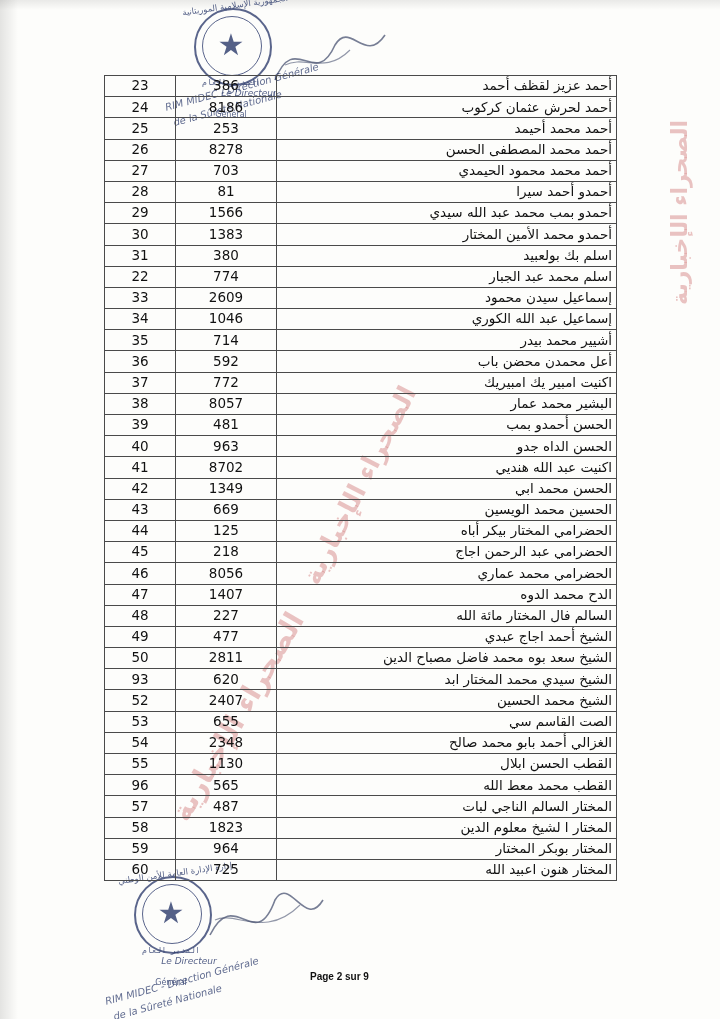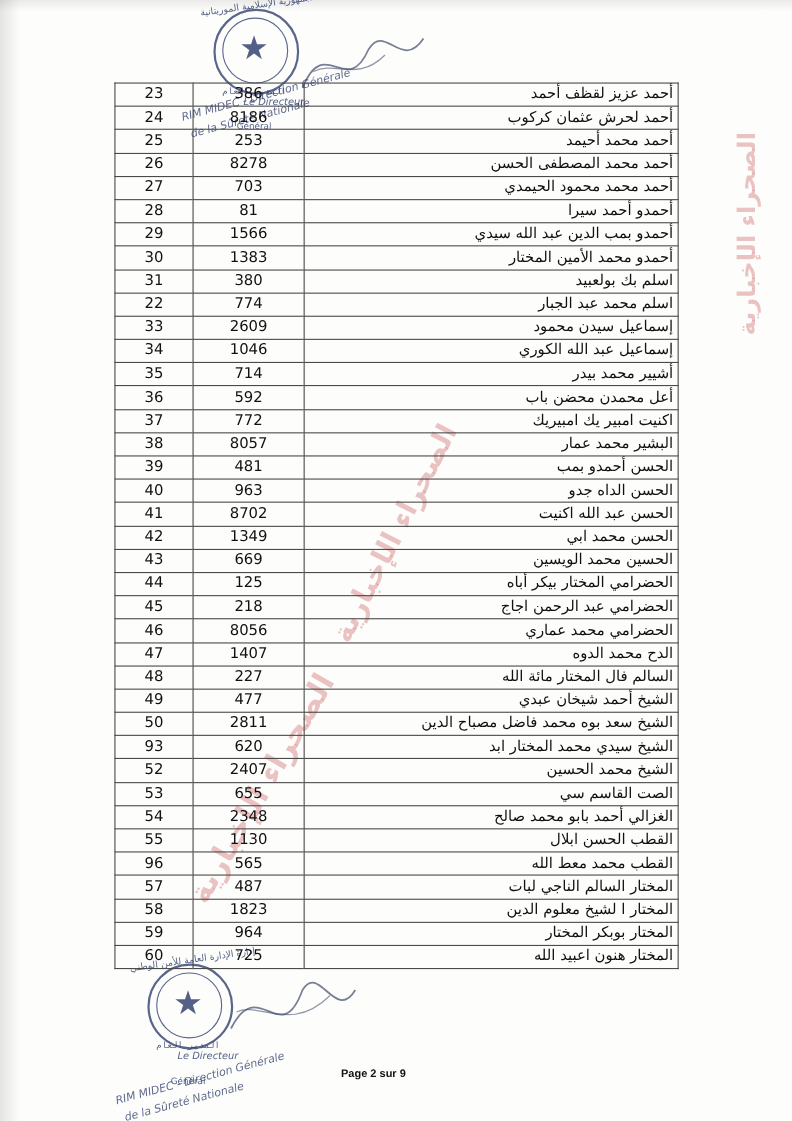--- a/index.html
+++ b/index.html
@@ -277,21 +277,21 @@
             <td class="c-name">أحمد محمد محمود الحيمدي</td>
             <td class="c-num">703</td>
             <td class="c-idx">27</td>
           </tr>
         <tr>
             <td class="c-name">أحمدو أحمد سيرا</td>
             <td class="c-num">81</td>
             <td class="c-idx">28</td>
           </tr>
         <tr>
-            <td class="c-name">أحمدو بمب الدين عبد الله سيدي</td>
+            <td class="c-name">أحمدو بمب محمد عبد الله سيدي</td>
             <td class="c-num">1566</td>
             <td class="c-idx">29</td>
           </tr>
         <tr>
             <td class="c-name">أحمدو محمد الأمين المختار</td>
             <td class="c-num">1383</td>
             <td class="c-idx">30</td>
           </tr>
         <tr>
             <td class="c-name">اسلم بك بولعبيد</td>
@@ -337,21 +337,21 @@
             <td class="c-name">الحسن أحمدو بمب</td>
             <td class="c-num">481</td>
             <td class="c-idx">39</td>
           </tr>
         <tr>
             <td class="c-name">الحسن الداه جدو</td>
             <td class="c-num">963</td>
             <td class="c-idx">40</td>
           </tr>
         <tr>
-            <td class="c-name">الحسن عبد الله اكنيت</td>
+            <td class="c-name">اكنيت عبد الله هنديي</td>
             <td class="c-num">8702</td>
             <td class="c-idx">41</td>
           </tr>
         <tr>
             <td class="c-name">الحسن محمد ابي</td>
             <td class="c-num">1349</td>
             <td class="c-idx">42</td>
           </tr>
         <tr>
             <td class="c-name">الحسين محمد الويسين</td>
@@ -377,21 +377,21 @@
             <td class="c-name">الدح محمد الدوه</td>
             <td class="c-num">1407</td>
             <td class="c-idx">47</td>
           </tr>
         <tr>
             <td class="c-name">السالم فال المختار مائة الله</td>
             <td class="c-num">227</td>
             <td class="c-idx">48</td>
           </tr>
         <tr>
-            <td class="c-name">الشيخ أحمد شيخان عبدي</td>
+            <td class="c-name">الشيخ أحمد اجاج عبدي</td>
             <td class="c-num">477</td>
             <td class="c-idx">49</td>
           </tr>
         <tr>
             <td class="c-name">الشيخ سعد بوه محمد فاضل مصباح الدين</td>
             <td class="c-num">2811</td>
             <td class="c-idx">50</td>
           </tr>
         <tr>
             <td class="c-name">الشيخ سيدي محمد المختار ابد</td>

